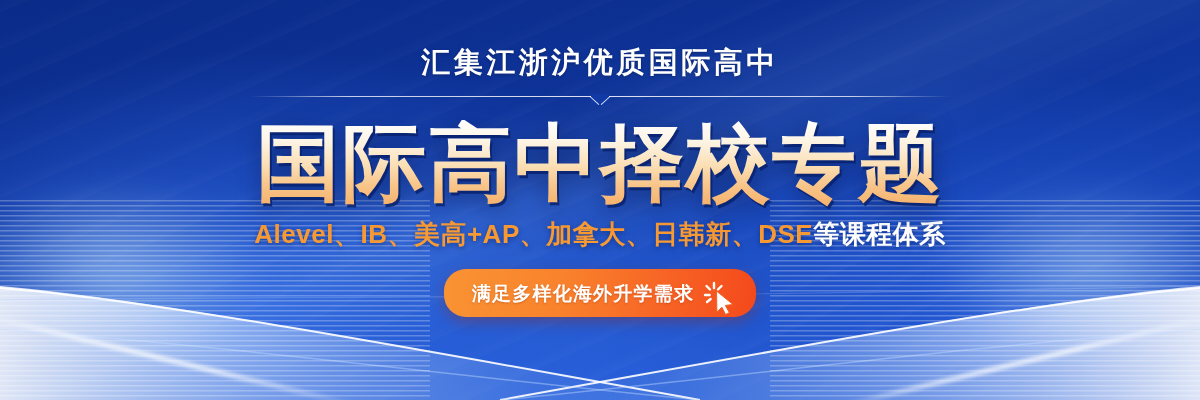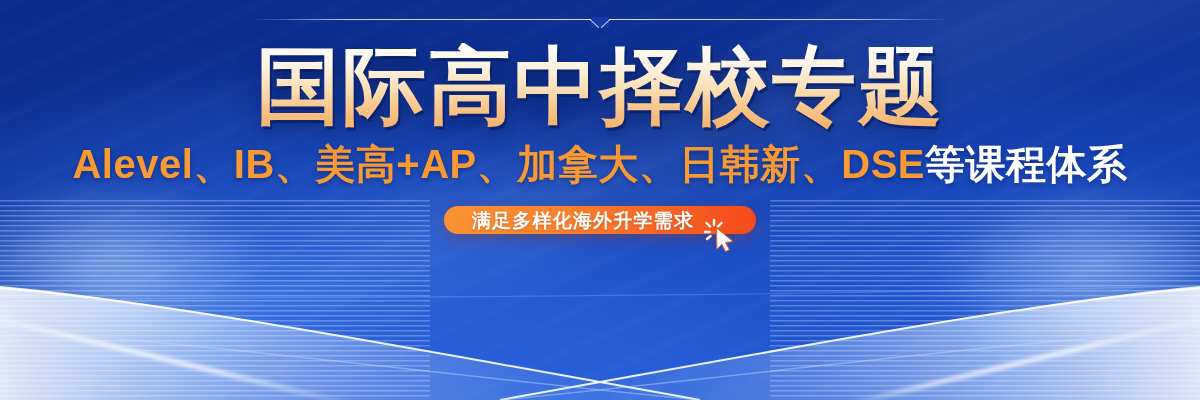--- a/index.html
+++ b/index.html
@@ -178,41 +178,41 @@
     -webkit-background-clip: text;
     background-clip: text;
     color: transparent;
     -webkit-text-fill-color: transparent;
     filter: drop-shadow(2px 3px 0 rgba(8,34,110,.85))
             drop-shadow(0 5px 12px rgba(4,20,70,.45));
   }
 
   .courses {
     margin-top: 14px;
-    font-size: 40px;
+    font-size: 26px;
     font-weight: 700;
     letter-spacing: 0.5px;
     line-height: 1;
     white-space: nowrap;
     text-shadow: 0 2px 5px rgba(4,20,70,.40);
   }
   .courses .hi { color: #f89a34; }
   .courses .lo { color: #ffffff; }
 
   .cta-wrap {
     margin-top: 22px;
     position: relative;
   }
   .cta {
     position: relative;
     display: flex;
     align-items: center;
     justify-content: center;
     width: 312px;
-    height: 28px;
+    height: 48px;
     border-radius: 22px;
     background: linear-gradient(97deg, #f99333 0%, #f9822c 38%, #f76425 70%, #f4491b 100%);
     box-shadow: 0 5px 14px rgba(160,40,10,.35);
     cursor: pointer;
   }
   .cta-label {
     color: #ffffff;
     font-size: 19px;
     font-weight: 700;
     letter-spacing: 1.2px;
@@ -280,20 +280,21 @@
     <div class="stripe-left"></div>
     <div class="stripe-right"></div>
     <div class="glint glint-l"></div>
     <div class="glint glint-r"></div>
     <div class="glow glow-l"></div>
     <div class="glow glow-r"></div>
   </div>
 
   <div class="content">
 
+    <div class="eyebrow">汇集江浙沪优质国际高中</div>
 
     <div class="divider">
       <div class="rule"></div>
       <div class="notch"></div>
     </div>
 
     <div class="headline">国际高中择校专题</div>
 
     <div class="courses">
       <span class="hi">Alevel、IB、美高+AP、加拿大、日韩新、DSE</span><span class="lo">等课程体系</span>

